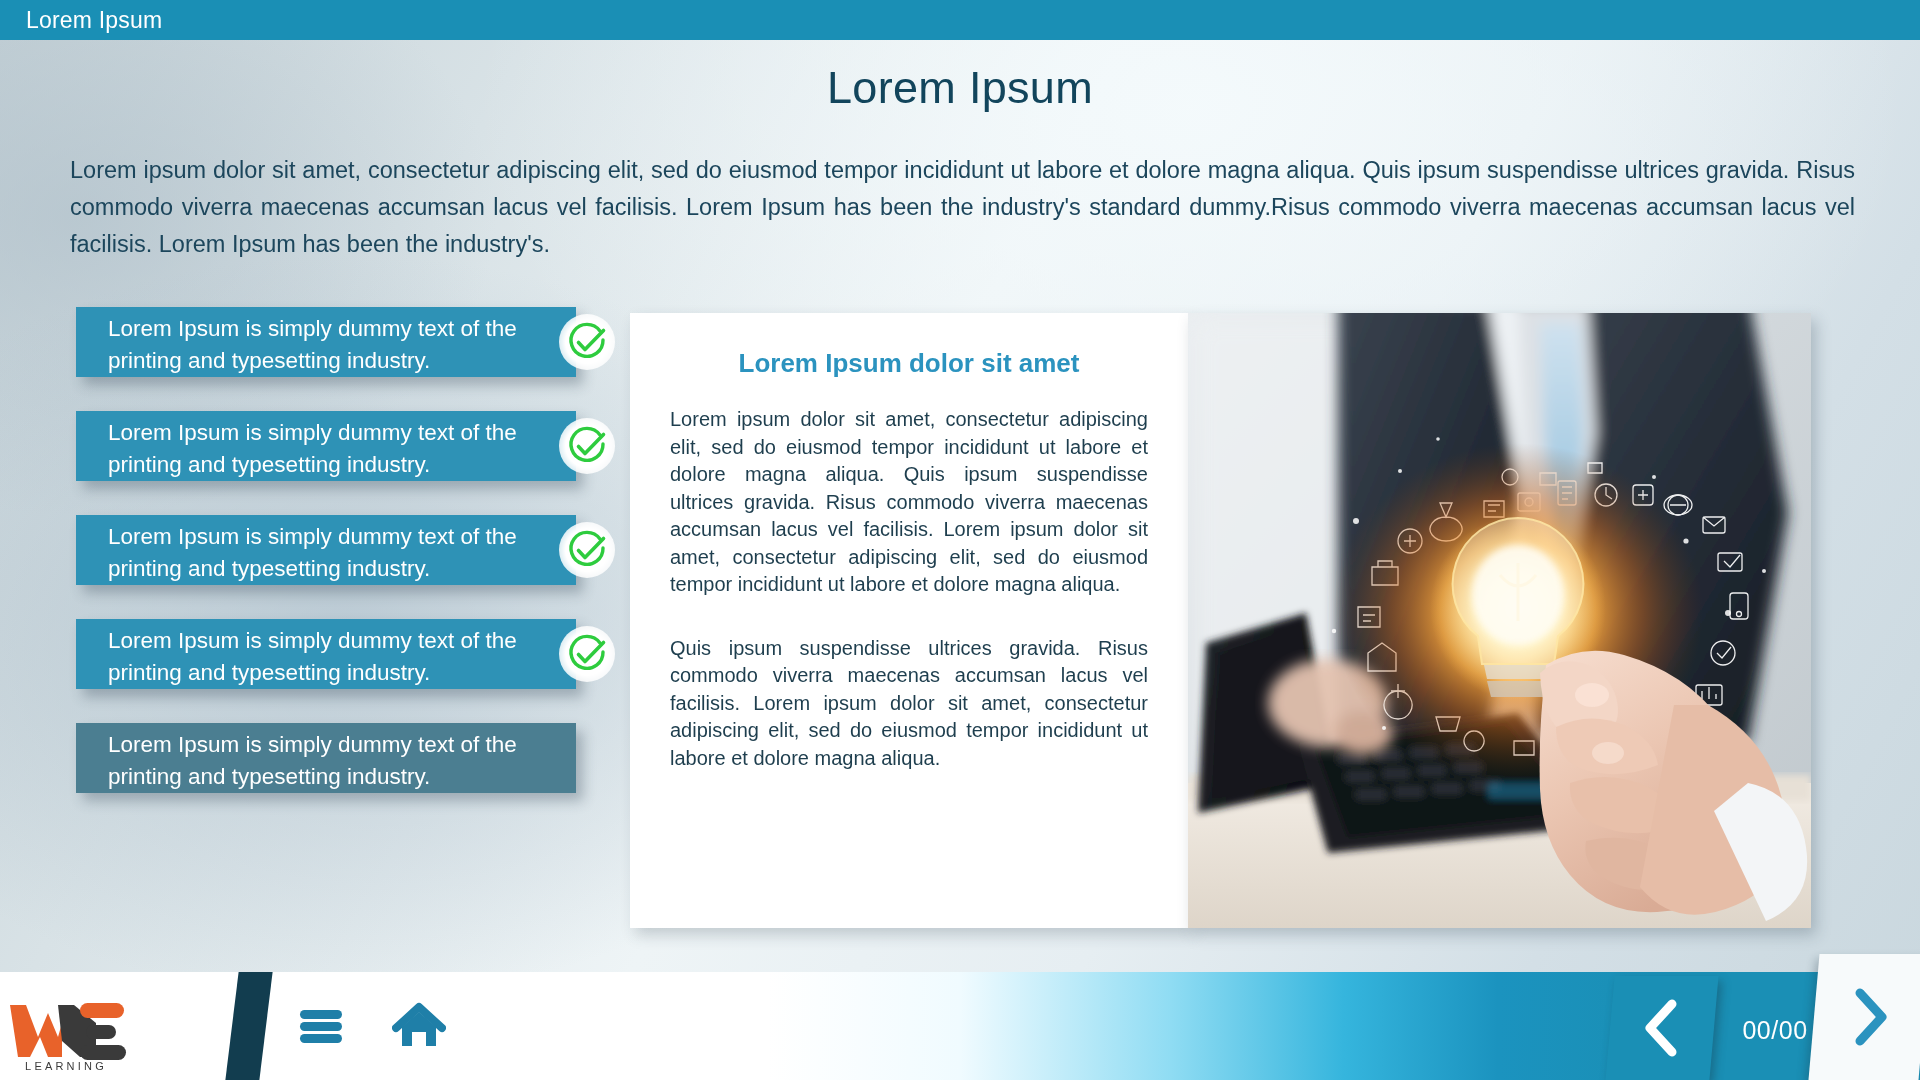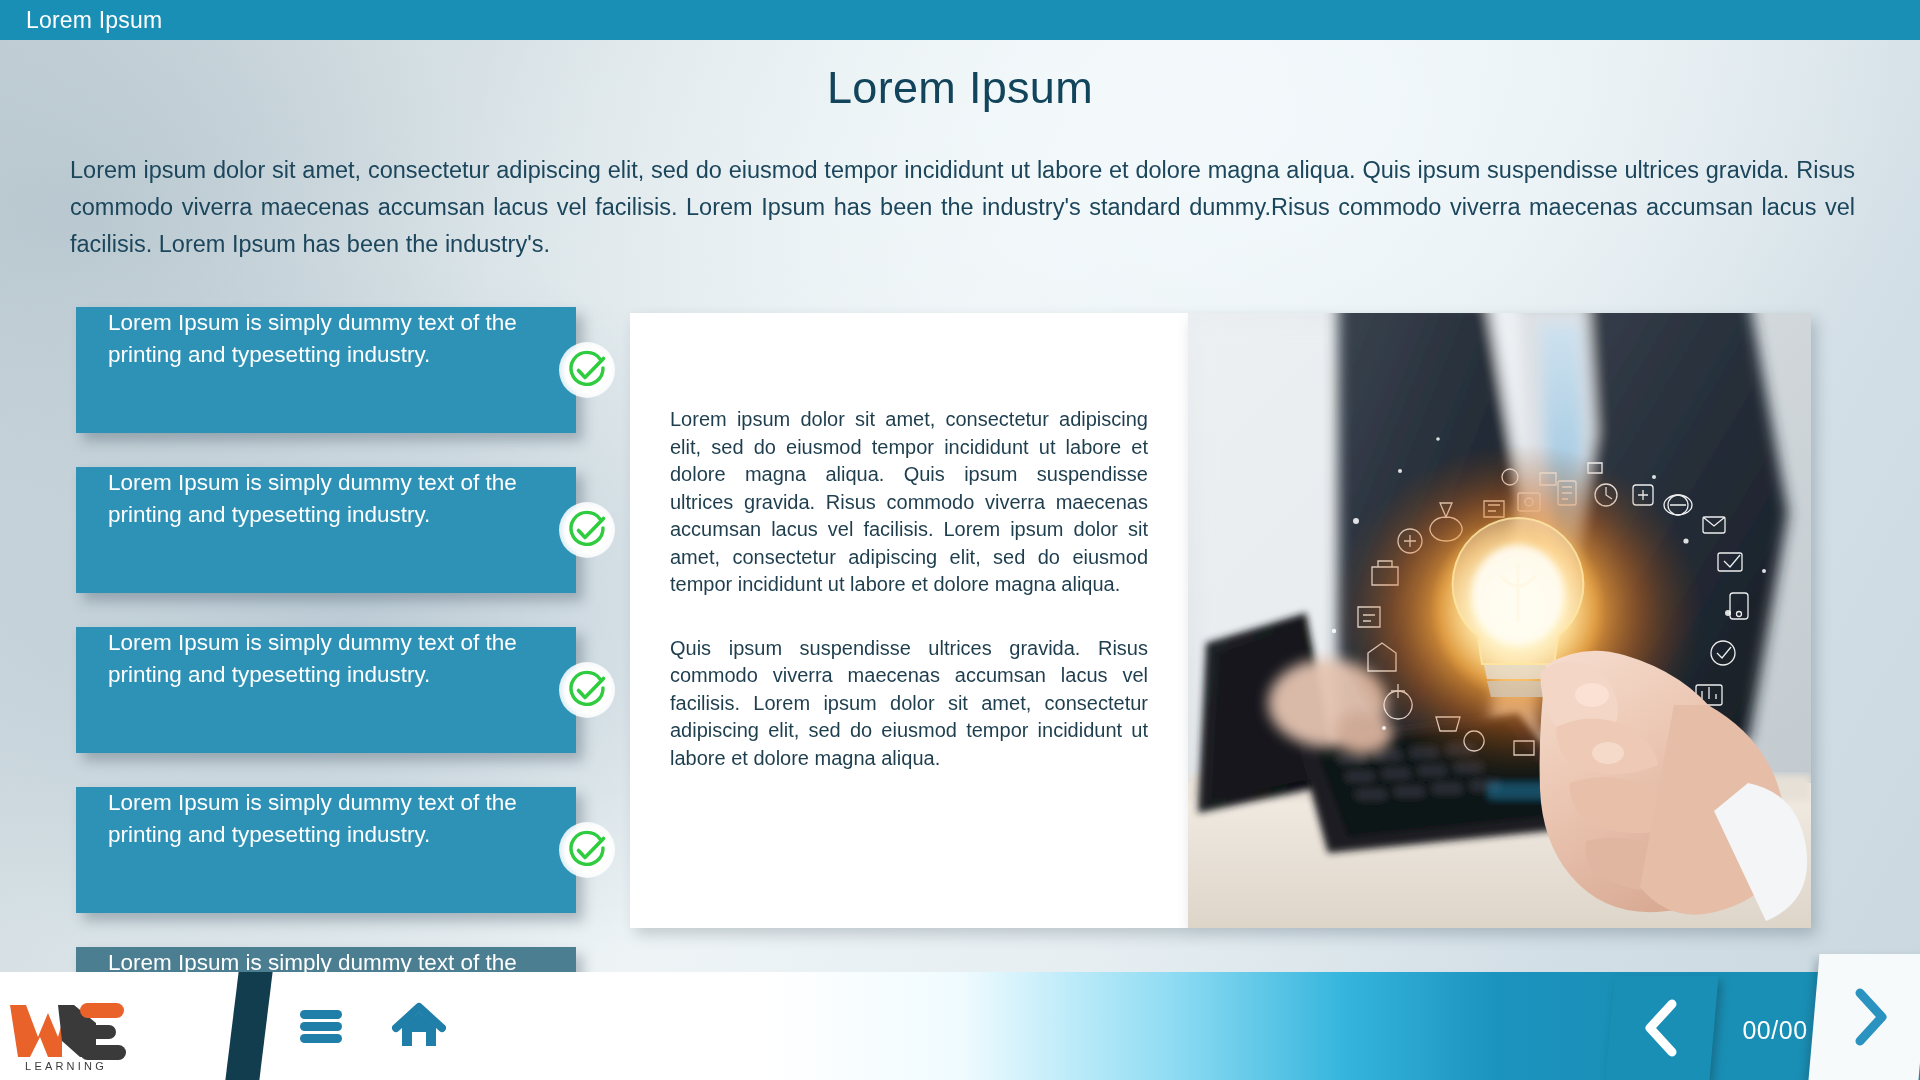--- a/index.html
+++ b/index.html
@@ -42,25 +42,25 @@
     font-size:23.5px; line-height:37px; color:#1c465c;
     text-align:justify; text-justify:inter-word;
   }
 
   
   .list-col {
     position:absolute; left:76px; top:307px; width:520px;
   }
   .list-item {
     position:relative;
-    width:500px; height:126px;
+    width:500px; height:70px;
     margin-bottom:34px;
     background:#2e92b6;
     box-shadow:7px 8px 12px rgba(40,60,75,0.30);
-    display:flex; align-items:flex-start;
+    display:flex; align-items:flex-end;
   }
   .list-item.muted { background:#4b7e91; }
   .list-item-text {
     color:#ffffff; font-size:22.5px; line-height:32px;
     padding:0 34px 0 32px;
   }
   .check-badge {
     position:absolute; right:-39px; top:50%;
     transform:translateY(-50%);
     width:56px; height:56px;
@@ -209,21 +209,21 @@
   </div>
 
   <div class="list-item muted">
     <span class="list-item-text">Lorem Ipsum is simply dummy text of the printing and typesetting industry.</span>
   </div>
 
 </div>
 
 <div class="card">
   <div class="card-heading">
-    <br>
+    <span>Lorem Ipsum  dolor sit amet</span><br>
   </div>
   <p class="card-body">Lorem ipsum dolor sit amet, consectetur adipiscing elit, sed do eiusmod tempor incididunt ut labore et dolore magna aliqua. Quis ipsum suspendisse ultrices gravida. Risus commodo viverra maecenas accumsan lacus vel facilisis. Lorem ipsum dolor sit amet, consectetur adipiscing elit, sed do eiusmod tempor incididunt ut labore et dolore magna aliqua.</p>
   <p class="card-body">Quis ipsum suspendisse ultrices gravida. Risus commodo viverra maecenas accumsan lacus vel facilisis. Lorem ipsum dolor sit amet, consectetur adipiscing elit, sed do eiusmod tempor incididunt ut labore et dolore magna aliqua.</p>
 </div>
 
 <div class="photo">
   <svg viewBox="0 0 623 615" preserveAspectRatio="xMidYMid slice">
     <defs>
       <linearGradient id="bgGrad" x1="0" y1="0" x2="1" y2="1">
         <stop offset="0" stop-color="#e9edf0"></stop>

